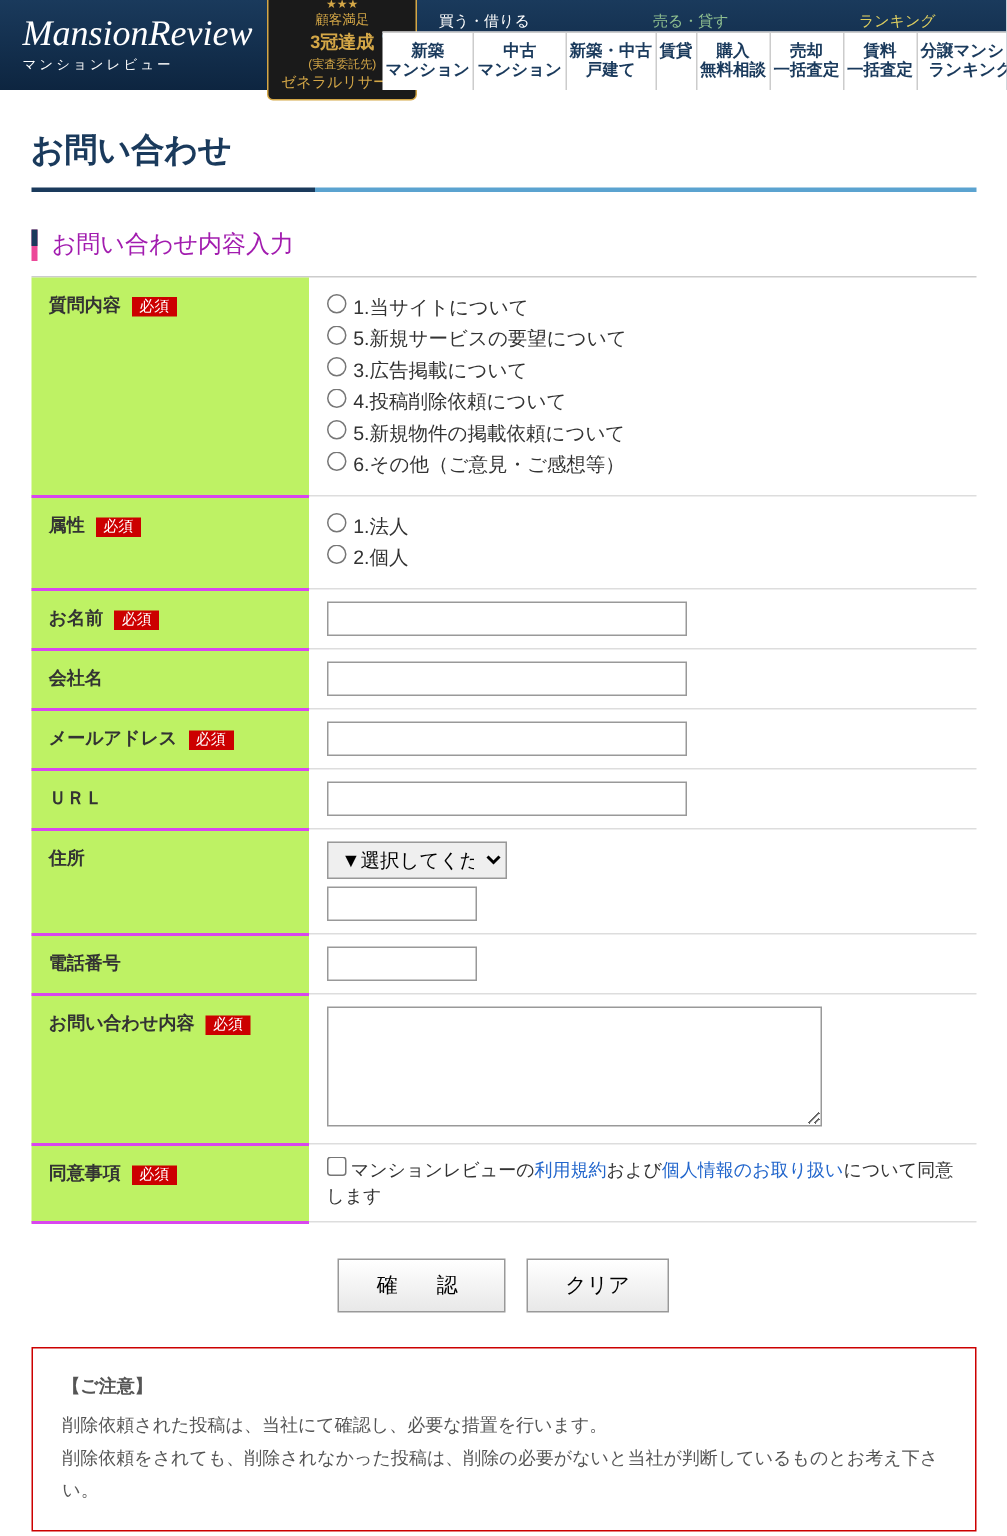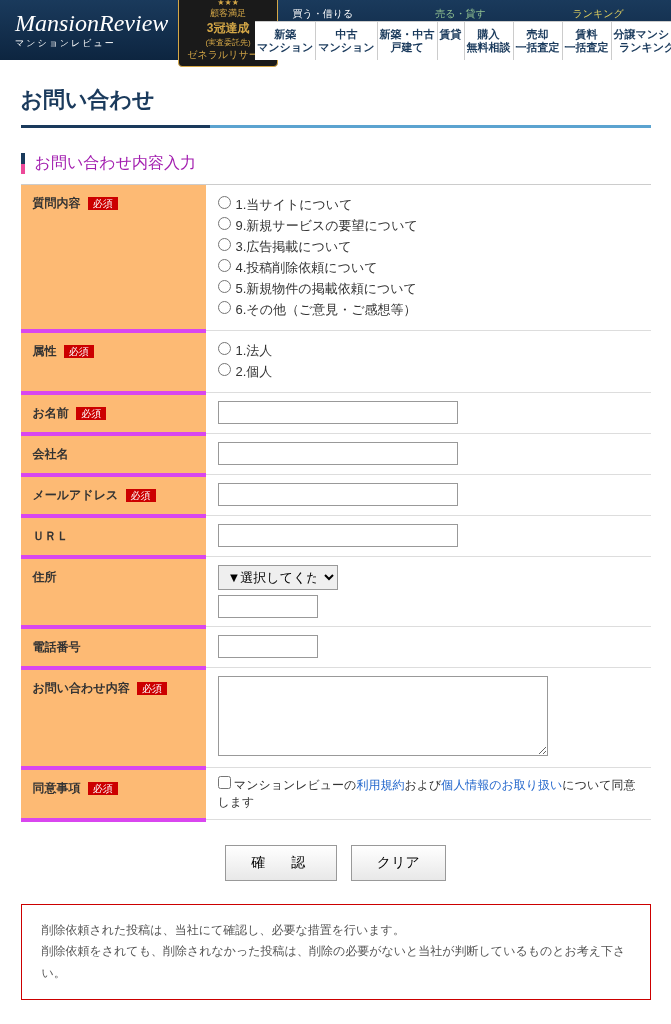--- a/index.html
+++ b/index.html
@@ -20,21 +20,21 @@
 .nav-main-item:first-child { border-left: none; }
 .container { max-width: 660px; margin: 0 auto; padding: 10px 15px; }
 .breadcrumb { font-size: 11px; color: #666; margin: 10px 0; }
 .breadcrumb a { color: #2266cc; text-decoration: none; }
 .page-title { font-size: 22px; font-weight: bold; color: #1a3a5c; margin: 15px 0 10px; }
 .title-underline { height: 3px; background: linear-gradient(to right, #1a3a5c 0%, #1a3a5c 30%, #5ba3d0 30%, #5ba3d0 100%); margin-bottom: 25px; }
 .section-title { font-size: 16px; font-weight: normal; color: #a21caf; border-left: 4px solid #ec4899; padding-left: 10px; margin-bottom: 10px; position: relative; }
 .section-title::before { content: ''; position: absolute; left: -4px; top: 0; width: 4px; height: 50%; background: #1a3a5c; }
 .section-underline { border-bottom: 1px solid #ccc; margin-bottom: 0; }
 .form-table { width: 100%; border-collapse: collapse; }
-.form-table th { background: #fdba74; text-align: left; padding: 10px 12px; font-weight: bold; font-size: 12px; border-bottom: 4px solid #d946ef; width: 185px; vertical-align: top; }
+.form-table th { background: #bef264; text-align: left; padding: 10px 12px; font-weight: bold; font-size: 12px; border-bottom: 2px solid #d946ef; width: 185px; vertical-align: top; }
 .form-table td { padding: 8px 12px; border-bottom: 1px solid #ddd; vertical-align: top; }
 .required { background: #cc0000; color: #fff; font-size: 10px; padding: 1px 5px; margin-left: 4px; font-weight: normal; }
 .radio-group label { display: block; margin: 3px 0; font-size: 13px; cursor: pointer; }
 .radio-group input { margin-right: 5px; }
 input[type="text"], textarea, select { border: 1px solid #999; padding: 3px 5px; font-size: 13px; }
 input[type="text"] { width: 240px; }
 textarea { width: 330px; height: 80px; resize: both; }
 select { width: 120px; }
 .address-input { margin-top: 5px; }
 .button-row { text-align: center; margin: 20px 0; }
@@ -84,21 +84,21 @@
   <h2 class="section-title">お問い合わせ内容入力</h2>
   <div class="section-underline"></div>
 
   <table class="form-table">
     <tbody>
         <tr>
       <th><span>質問内容</span> <span class="required">必須</span></th>
       <td>
         <div class="radio-group">
           <label><input type="radio" name="q" style=""><span>1.当サイトについて</span></label>
-          <label><input type="radio" name="q" style=""><span>9.新規サービスの要望について</span></label>
+          <label><input type="radio" name="q" style=""><span>5.新規サービスの要望について</span></label>
           <label><input type="radio" name="q" style=""><span>3.広告掲載について</span></label>
           <label><input type="radio" name="q" style=""><span>4.投稿削除依頼について</span></label>
           <label><input type="radio" name="q" style=""><span>5.新規物件の掲載依頼について</span></label>
           <label><input type="radio" name="q" style=""><span>6.その他（ご意見・ご感想等）</span></label>
         </div>
       </td>
     </tr>
     <tr>
       <th><span>属性</span> <span class="required">必須</span></th>
       <td>
@@ -148,17 +148,18 @@
     </tr>
   </tbody>
     </table>
 
   <div class="button-row">
     <button class="btn">確　認</button>
     <button class="btn" style="letter-spacing:0">クリア</button>
   </div>
 
   <div class="notice-box">
+    <div class="notice-title">【ご注意】</div>
     <div>削除依頼された投稿は、当社にて確認し、必要な措置を行います。</div>
     <div>削除依頼をされても、削除されなかった投稿は、削除の必要がないと当社が判断しているものとお考え下さい。</div>
 
   </div>
 </div>
 
 </body></html>

